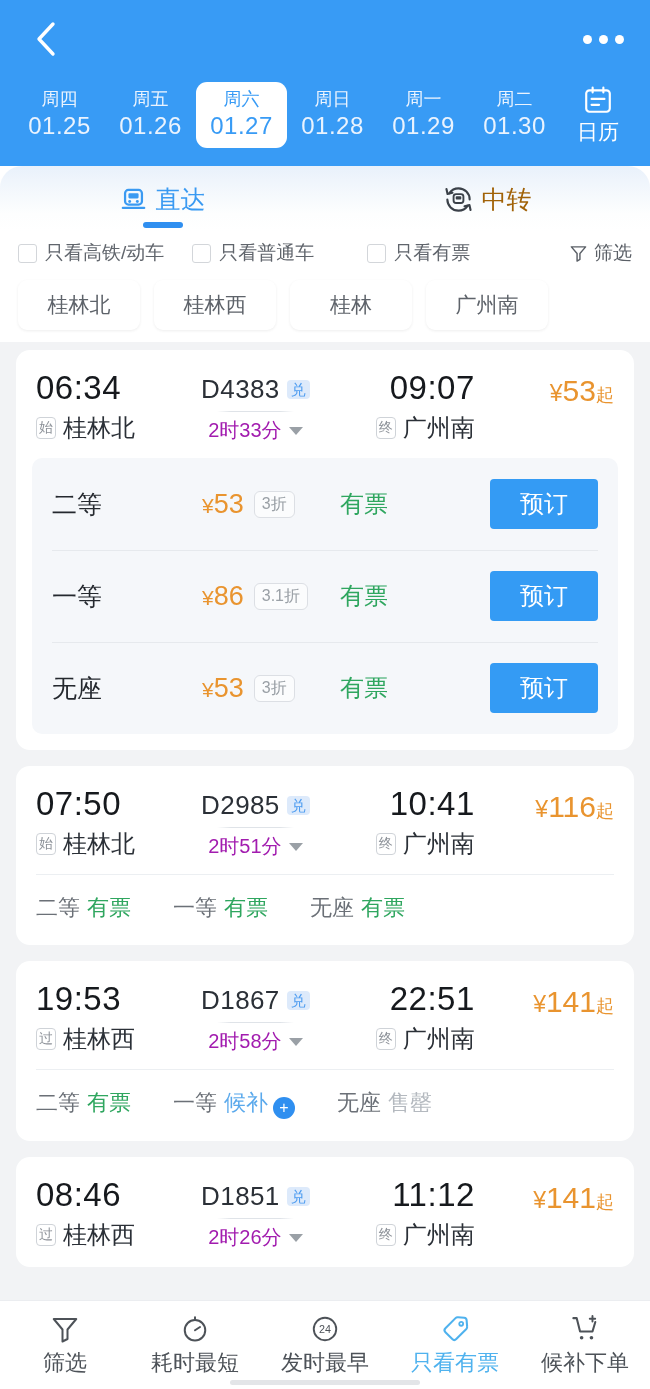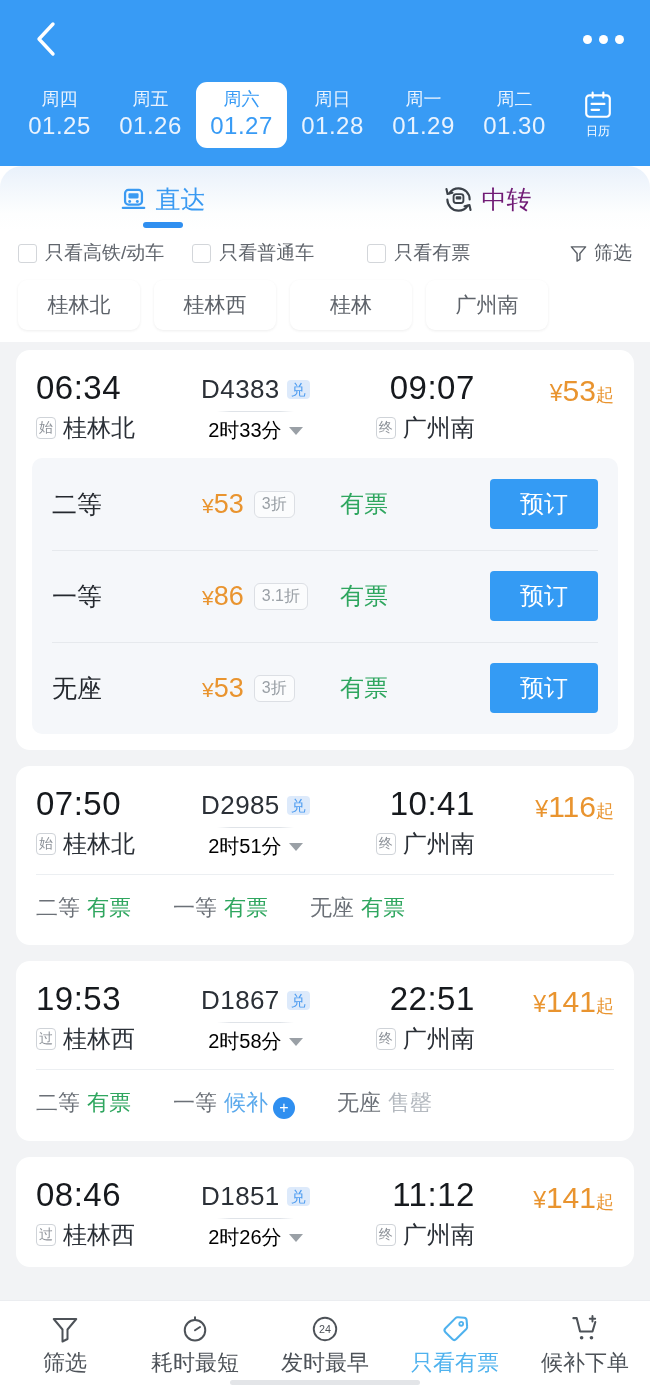--- a/index.html
+++ b/index.html
@@ -26,32 +26,32 @@
   .date-row { display: flex; align-items: center; padding: 0 14px; height: 74px; }
   .date-item {
     flex: 1; text-align: center; color: #eaf3fe; line-height: 1.28;
     padding: 6px 0; border-radius: 11px;
   }
   .date-item .dw { font-size: 18px; display: block; }
   .date-item .dd { font-size: 24px; display: block; letter-spacing: .5px; }
   .date-item.active { background: #ffffff; color: #389bf5; }
   .cal-btn { width: 76px; text-align: center; color: #fff; }
   .cal-btn .cal-ico { display: flex; justify-content: center; margin-bottom: 3px; }
-  .cal-btn .cal-lbl { font-size: 12px; }
+  .cal-btn .cal-lbl { font-size: 21px; }
 
   
   .tab-wrap { position: relative; flex: 0 0 auto; height: 66px; background: #ffffff; }
   .tab-bg {
     position: absolute; inset: 0;
     background: linear-gradient(to bottom, #e9f1fb 0%, #fdfefe 72%, #ffffff 100%);
     border-radius: 22px 22px 0 0;
   }
   .tabs { position: relative; display: flex; height: 100%; justify-content: center; }
   .tab { flex: 1; display: flex; align-items: center; justify-content: center; gap: 9px; position: relative; }
-  .tab .t-label { font-size: 25px; color: #701a75; }
+  .tab .t-label { font-size: 25px; color: #a16207; }
   .tab.active .t-label { color: #3a9af2; }
   .tab.active::after {
     content: ""; position: absolute; bottom: 4px; left: 50%; transform: translateX(-50%);
     width: 40px; height: 6px; border-radius: 3px; background: #2f8ff0;
   }
 
   
   .filters { background: #fff; flex: 0 0 auto; }
   .chk-row { display: flex; align-items: center; padding: 8px 18px 6px 18px; font-size: 19px; color: #60656c; }
   .chk { display: flex; align-items: center; gap: 8px; margin-right: 28px; }
@@ -83,21 +83,21 @@
   .st-name { font-size: 24px; color: #2b3037; }
 
   .col-mid { flex: 1; text-align: center; padding-top: 4px; }
   .trainno-line { display: flex; align-items: center; justify-content: center; gap: 7px; }
   .trainno { font-size: 26px; color: #2b3037; letter-spacing: .4px; }
   .dui-badge {
     background: #ddeafb; color: #4b9bf0; font-size: 15px; border-radius: 4px;
     padding: 2px 4px; line-height: 1;
   }
   .mid-rule { height: 1px; background: linear-gradient(to right, rgba(0,0,0,0), #dfe3e8 18%, #dfe3e8 82%, rgba(0,0,0,0)); margin: 6px 16px 0 16px; }
-  .dur { font-size: 20px; color: #000000; margin-top: 5px; display: flex; align-items: center; justify-content: center; gap: 7px; }
+  .dur { font-size: 20px; color: #a21caf; margin-top: 5px; display: flex; align-items: center; justify-content: center; gap: 7px; }
   .caret { width: 0; height: 0; border-left: 7px solid transparent; border-right: 7px solid transparent; border-top: 8px solid #9aa0a6; }
 
   .col-price { width: 150px; text-align: right; padding-top: 4px; }
   .price-main { color: #e9942f; font-size: 30px; letter-spacing: 0; white-space: nowrap; }
   .price-main .yen { font-size: 23px; }
   .price-main .qi { font-size: 18px; }
 
   
   .seat-block { background: #f5f7fa; border-radius: 10px; margin: 0 16px 14px 16px; }
   .seat-row { display: flex; align-items: center; height: 92px; padding: 0 20px; position: relative; }

